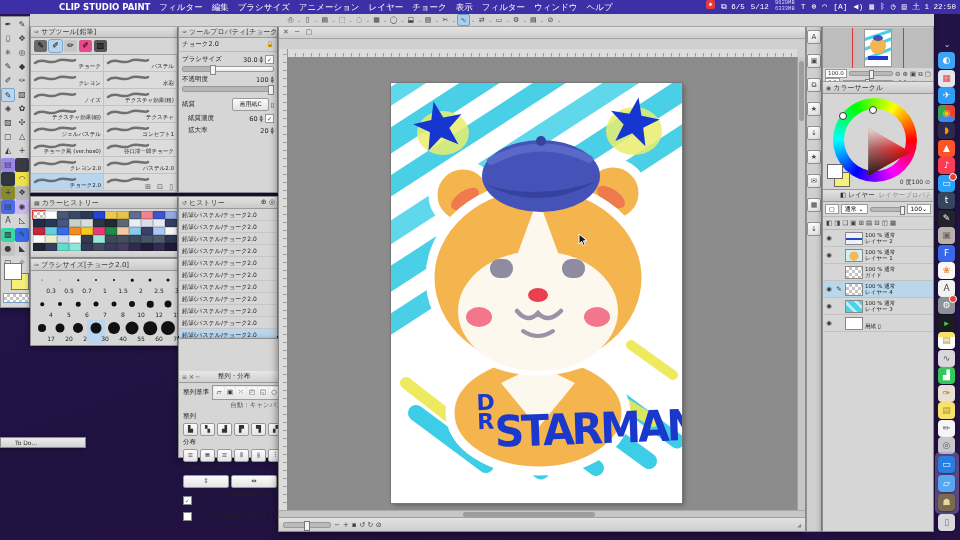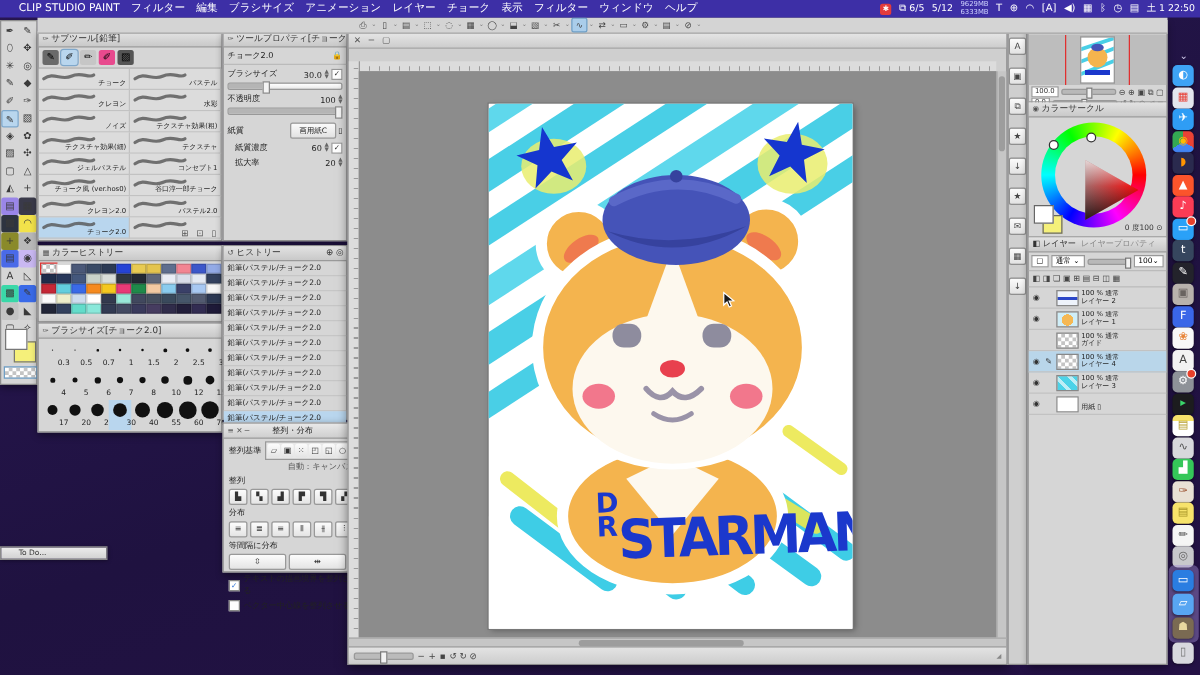--- a/index.html
+++ b/index.html
@@ -7,23 +7,23 @@
     font-family:"DejaVu Sans","Liberation Sans",sans-serif;
     background:linear-gradient(160deg,#2a1856 0%,#1f1240 55%,#241145 100%);}
   .abs{position:absolute;}
   .win{position:absolute;background:#d6d6d6;border:1px solid #8f8f8f;box-shadow:0 2px 6px rgba(0,0,0,.45);box-sizing:border-box;}
   .hdr{height:11px;background:linear-gradient(#e2e2e2,#c9c9c9);border-bottom:1px solid #9a9a9a;font-size:7px;line-height:11px;color:#333;white-space:nowrap;overflow:hidden;padding-left:3px;}
   .hdr .hicon{display:inline-block;font-size:6px;color:#555;margin-right:2px;}
   .checker{background:repeating-conic-gradient(#c4c4c4 0% 25%,#ffffff 0% 50%) 0 0/6px 6px;}
   
   #menubar{left:0;top:0;width:960px;height:14px;background:#3d2fa6;color:#fff;font-size:8.5px;line-height:14px;white-space:nowrap;z-index:50;}
   #menubar .apple{margin:0 8px 0 7px;font-size:9px;}
-  #menubar .appname{font-weight:normal;margin-right:9px;}
+  #menubar .appname{font-weight:bold;margin-right:9px;margin-left:44px;}
   #menubar .m{margin-right:9px;}
-  #menubar .right{position:absolute;right:4px;top:0;height:14px;display:flex;align-items:center;gap:6px;font-size:7.5px;}
+  #menubar .right{position:absolute;right:4px;top:0;height:14px;display:flex;align-items:flex-start;gap:6px;font-size:7.5px;font-family:Liberation Mono, monospace;}
   #menubar .sic{font-size:8px;}
   .memcol{display:inline-flex;flex-direction:column;line-height:6px;font-size:5.5px;color:#cfd3ff;}
   .redapp{display:inline-block;width:9px;height:9px;border-radius:2px;background:#e33b3b;color:#fff;font-size:6px;line-height:9px;text-align:center;}
   
   #commandbar{left:30px;top:14px;width:904px;height:13px;background:#d4d4d4;border-bottom:1px solid #a5a5a5;display:flex;align-items:center;gap:1px;padding-left:255px;box-sizing:border-box;z-index:5;}
   .cbi{width:11px;height:10px;font-size:7px;line-height:10px;text-align:center;color:#444;border-radius:2px;}
   .cbi.sel{background:#aacdea;border:1px solid #6f9fc6;}
   .cbs{font-size:5px;color:#777;}
   
   #toolbox{left:0;top:16px;width:30px;height:292px;}
@@ -67,21 +67,21 @@
   .bs{height:24px;position:relative;text-align:center;}
   .bs.sel{background:#b9d6ee;}
   .bs .dot{--d:4px;width:var(--d);height:var(--d);border-radius:50%;background:#111;position:absolute;left:50%;top:8px;transform:translate(-50%,-50%);}
   .bs .num{position:absolute;bottom:2px;width:100%;font-size:6px;color:#222;}
   
   #historypal{left:178px;top:196px;width:100px;height:140px;}
   .hrow{height:11px;line-height:11px;font-size:6px;color:#222;border-bottom:1px solid #c6c6c6;padding-left:3px;white-space:nowrap;overflow:hidden;}
   .hrow.sel{background:#b9d6ee;}
   
   #alignwin{left:178px;top:338px;width:112px;height:120px;font-size:6.5px;color:#222;}
-  #alignwin .titlebar{height:11px;background:linear-gradient(#e8e8e8,#cfcfcf);border-bottom:1px solid #999;font-size:6.5px;line-height:11px;text-align:center;position:relative;}
+  #alignwin .titlebar{height:11px;background:linear-gradient(#e8e8e8,#cfcfcf);border-bottom:1px solid #999;font-size:6.5px;line-height:11px;text-align:center;position:relative;margin-top:32px;}
   #alignwin .wbtns{position:absolute;left:3px;top:0;font-size:6px;color:#555;}
   .arow{display:flex;gap:2px;margin:2px 4px 0 4px;}
   .abtn{width:13px;height:11px;background:linear-gradient(#fcfcfc,#e4e4e4);border:1px solid #999;border-radius:2px;font-size:6.5px;line-height:11px;text-align:center;color:#333;}
   .abtn.wide{width:44px;}
   .alabel{margin:2px 0 0 4px;}
   .acheck{display:flex;align-items:center;gap:3px;margin:3px 0 0 4px;}
   .cbx{width:7px;height:7px;border:1px solid #888;background:#fff;font-size:6px;line-height:7px;text-align:center;color:#2a6fd6;}
   
   #docwin{left:278px;top:25px;width:528px;height:507px;background:#cfcfcf;border:1px solid #8a8a8a;box-shadow:0 2px 8px rgba(0,0,0,.5);box-sizing:border-box;}
   #doctitle{height:12px;background:linear-gradient(#e6e6e6,#cdcdcd);border-bottom:1px solid #a5a5a5;font-size:7px;line-height:12px;text-align:center;color:#222;position:relative;white-space:nowrap;overflow:hidden;}
@@ -125,21 +125,21 @@
     clip-path:polygon(93% 50%,22% 10%,22% 90%);
     background:linear-gradient(to right,#888,#f00);}
   #tri .shade{position:absolute;inset:0;background:linear-gradient(to bottom,rgba(255,255,255,.95),rgba(255,255,255,0) 45%,rgba(0,0,0,.95));}
   .ringsel{position:absolute;width:6px;height:6px;border-radius:50%;border:1px solid #333;background:#fff;}
   #ccchips{position:absolute;left:4px;bottom:4px;width:24px;height:22px;}
   #ccchips .fg{position:absolute;left:0;top:0;width:14px;height:13px;background:#fff;border:1px solid #666;z-index:2;}
   #ccchips .bg{position:absolute;left:7px;top:8px;width:14px;height:13px;background:#f5f07a;border:1px solid #666;}
   #ccread{position:absolute;right:3px;bottom:3px;font-size:6px;color:#333;}
   
   #layerspal{position:absolute;left:0;right:0;top:172px;bottom:0;border-top:1px solid #9a9a9a;}
-  #layerspal .hdr2{height:11px;background:linear-gradient(#e2e2e2,#c9c9c9);border-bottom:1px solid #9a9a9a;font-size:6.5px;line-height:11px;display:flex;gap:4px;padding-left:3px;color:#333;white-space:nowrap;overflow:hidden;}
+  #layerspal .hdr2{height:11px;background:linear-gradient(#e2e2e2,#c9c9c9);border-bottom:1px solid #9a9a9a;font-size:6.5px;line-height:11px;display:flex;gap:4px;padding-left:17px;color:#333;white-space:nowrap;overflow:hidden;}
   #layerspal .dim{color:#888;}
   .blendrow{display:flex;align-items:center;gap:2px;padding:2px 2px;border-bottom:1px solid #bbb;}
   .blendbox{font-size:6px;background:#fff;border:1px solid #999;padding:0 3px;height:8px;line-height:8px;}
   .liconbar{display:flex;gap:3px;padding:2px 3px;border-bottom:1px solid #bbb;font-size:6.5px;color:#444;}
   .lrow{height:16px;display:flex;align-items:center;gap:2px;border-bottom:1px solid #c2c2c2;padding-left:2px;position:relative;}
   .lrow.sel{background:#b9d6ea;}
   .leye{width:8px;font-size:6.5px;color:#333;text-align:center;}
   .lpen{width:8px;font-size:6.5px;color:#333;text-align:center;}
   .lthumb{width:18px;height:13px;border:1px solid #888;box-sizing:border-box;flex:0 0 auto;}
   .ltext{font-size:5.5px;line-height:6.5px;color:#222;white-space:nowrap;overflow:hidden;}

